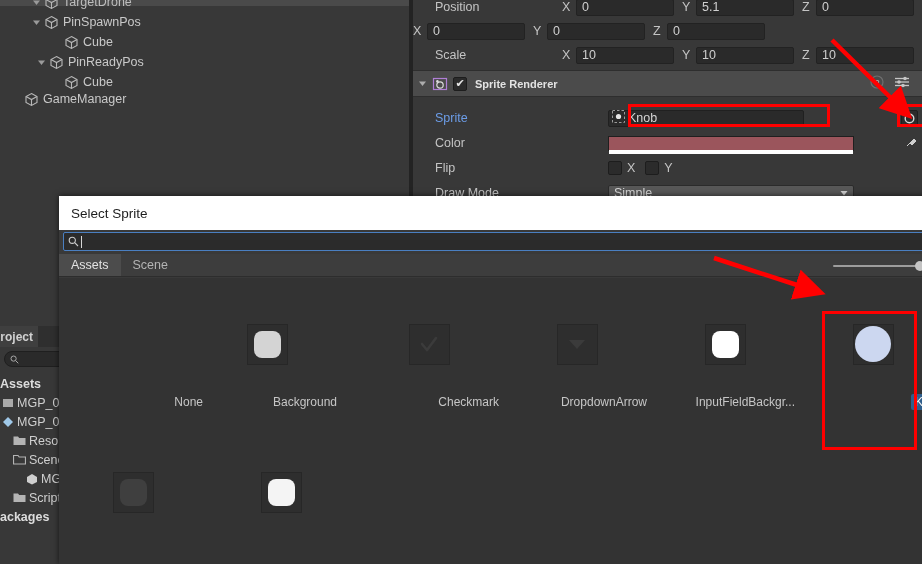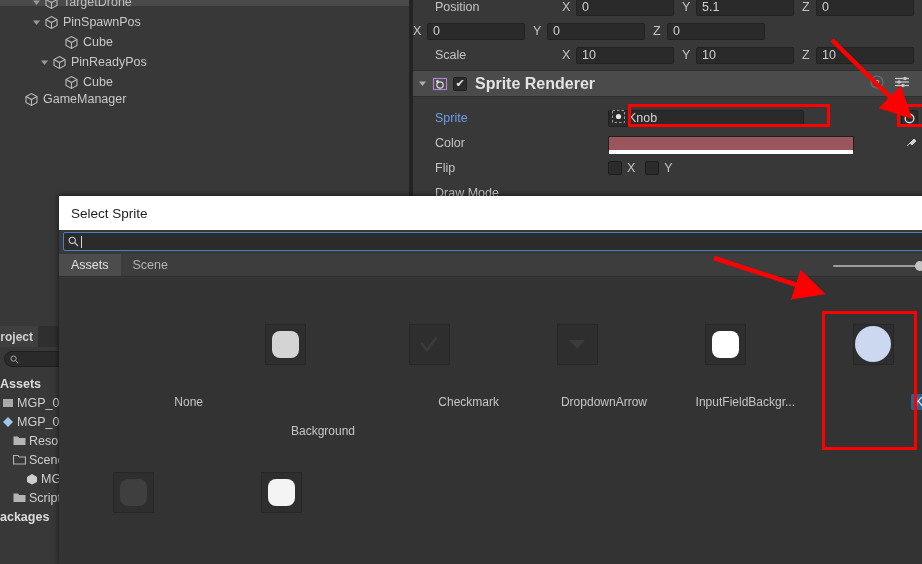--- a/index.html
+++ b/index.html
@@ -78,21 +78,21 @@
   .comp-icon {
     width: 17px; height: 17px; margin-right: 5px;
     display: flex; align-items: center; justify-content: center;
   }
   .comp-check {
     width: 14px; height: 14px; background: #2b2b2b; border: 1px solid #1d1d1d;
     border-radius: 2px; margin-right: 8px;
     display: flex; align-items: center; justify-content: center;
     color: #e6e6e6; font-size: 11px; line-height: 1;
   }
-  .comp-title { font-size: 16px; color: #e3e3e3; font-weight: bold; }
+  .comp-title { font-size: 11px; color: #e3e3e3; font-weight: bold; }
   .comp-tools { margin-left: auto; display: flex; align-items: center; gap: 10px; padding-right: 12px; }
 
   
   .objfield {
     width: 196px; height: 17px; background: #2a2a2a; border: 1px solid #202020;
     border-radius: 2px; display: flex; align-items: center; padding-left: 3px;
     font-size: 12.5px; color: #d4d4d4; gap: 3px;
   }
   .obj-picker {
     width: 17px; height: 17px; background: #2b2b2b; border: 1px solid #1f1f1f;
@@ -256,21 +256,21 @@
         <div class="hier-row" style="top: 32px; padding-left: 50px;">
           <span class="tri"></span>
           <span class="cube-ico">
             <svg width="15" height="15" viewBox="0 0 15 15">
               <path d="M7.5 1.6 L13 4.6 L13 10.4 L7.5 13.4 L2 10.4 L2 4.6 Z" fill="none" stroke="#b8b8b8" stroke-width="1.1"></path>
               <path d="M2 4.6 L7.5 7.6 L13 4.6 M7.5 7.6 L7.5 13.4" fill="none" stroke="#b8b8b8" stroke-width="1.1"></path>
             </svg>
           </span>
           <span class="hier-label">Cube</span>
         </div>
-        <div class="hier-row" style="top: 52px; padding-left: 38px;">
+        <div class="hier-row" style="top: 52px; padding-left: 19px; margin-left: 16px;">
           <span class="tri">
             <svg width="9" height="9" viewBox="0 0 9 9">
               <polygon points="1,2.5 8,2.5 4.5,7" fill="#9a9a9a"></polygon>
             </svg>
           </span>
           <span class="cube-ico">
             <svg width="15" height="15" viewBox="0 0 15 15">
               <path d="M7.5 1.6 L13 4.6 L13 10.4 L7.5 13.4 L2 10.4 L2 4.6 Z" fill="none" stroke="#b8b8b8" stroke-width="1.1"></path>
               <path d="M2 4.6 L7.5 7.6 L13 4.6 M7.5 7.6 L7.5 13.4" fill="none" stroke="#b8b8b8" stroke-width="1.1"></path>
             </svg>
@@ -419,20 +419,28 @@
     <div class="ins-row" style="top:156px;">
       <div class="ins-label">Flip</div>
       <div class="flipbox"></div>
       <span class="flip-letter">X</span>
       <div class="flipbox"></div>
       <span class="flip-letter">Y</span>
     </div>
 
     <div class="ins-row" style="top:181px;">
       <div class="ins-label">Draw Mode</div>
+      <div class="dropdownfield">
+        <span>Simple</span>
+        <span>
+          <svg width="8" height="8" viewBox="0 0 8 8">
+              <polygon points="0.5,2 7.5,2 4,6.5" fill="#cfcfcf"></polygon>
+            </svg>
+        </span>
+      </div>
     </div>
   </div>
 
   <div class="project">
     <div class="proj-tabbar">
       <div class="proj-tab">Project</div>
     </div>
     <div class="proj-search">
       <svg width="9" height="9" viewBox="0 0 9 9">
         <circle cx="3.6" cy="3.6" r="2.6" fill="none" stroke="#a8a8a8" stroke-width="1"></circle>
@@ -524,21 +532,21 @@
         <div class="zoom-knob"></div>
       </div>
     </div>
 
     <div class="dlg-body">
       <div class="sprite-grid" id="sprite-grid">
           <div class="sprite-cell" style="left: 0px; top: 16px; width: 148px; height: 148px;">
             <div class="cell-thumb"></div>
             <div class="cell-label">None</div>
           </div>
-          <div class="sprite-cell" style="left: 152px; top: 16px; width: 148px; height: 148px; gap: 29px;">
+          <div class="sprite-cell" style="left: 134px; top: 16px; width: 148px; height: 148px;">
             <div class="cell-thumb">
               <div class="thumb-box">
                 <div class="sq-rounded" style="background:#d4d4d4;"></div>
               </div>
             </div>
             <div class="cell-label">Background</div>
           </div>
           <div class="sprite-cell" style="left: 296px; top: 16px; width: 148px; height: 148px;">
             <div class="cell-thumb">
               <div class="thumb-box">

